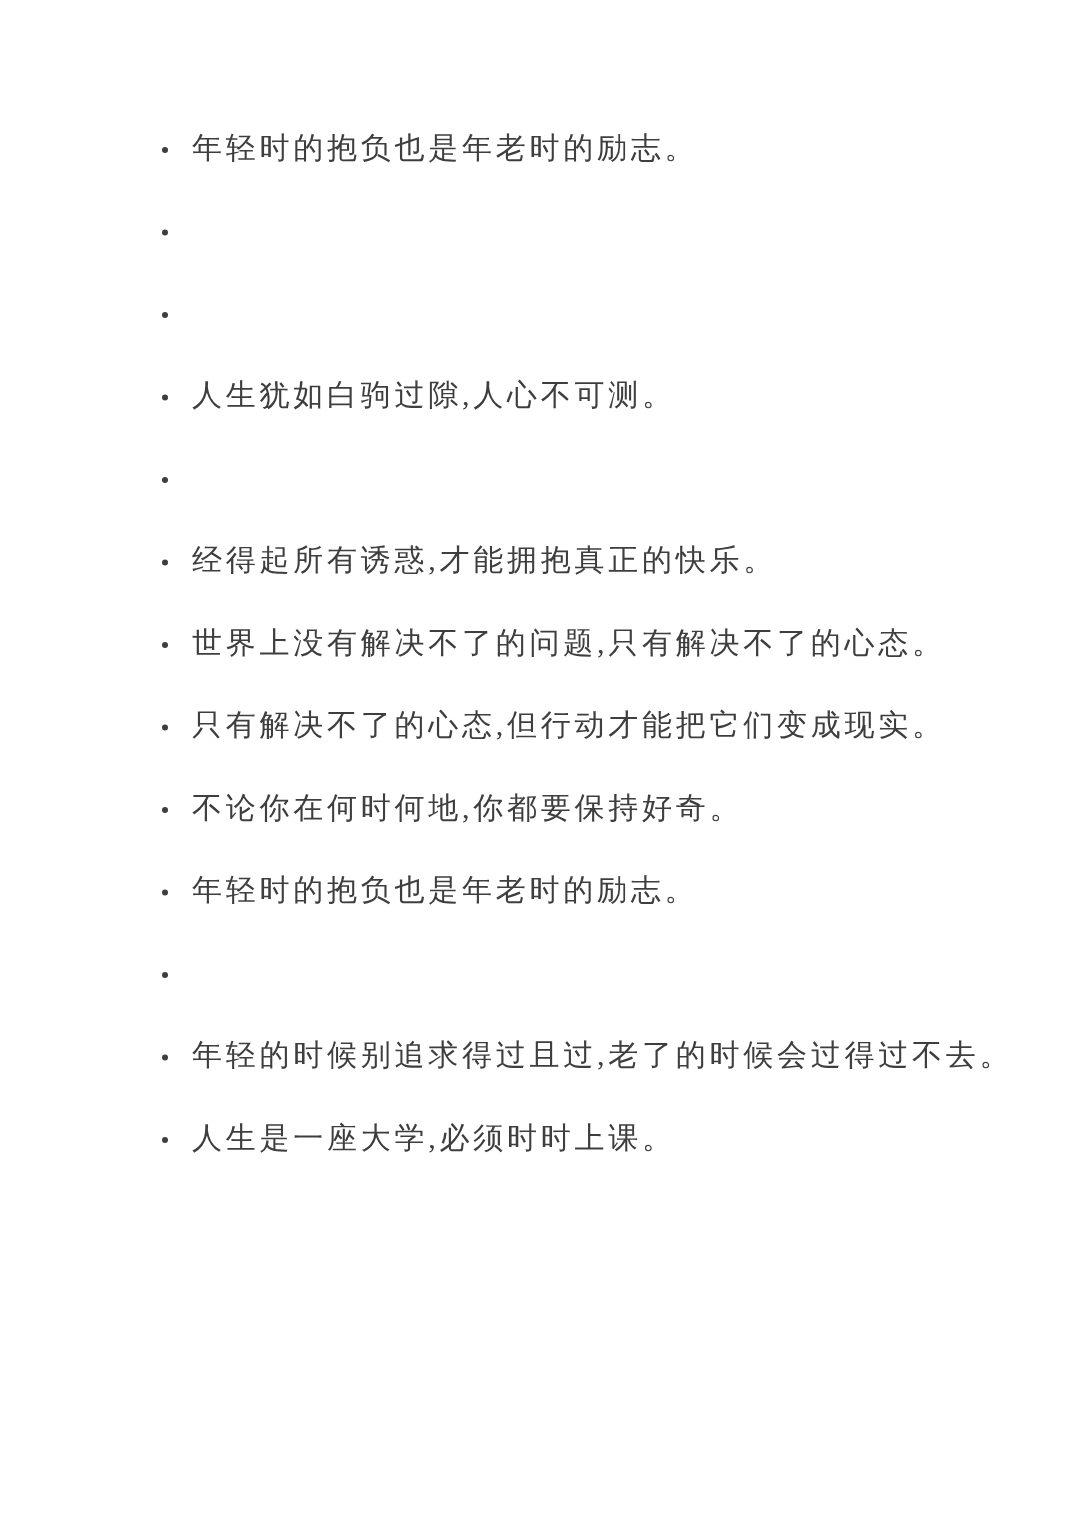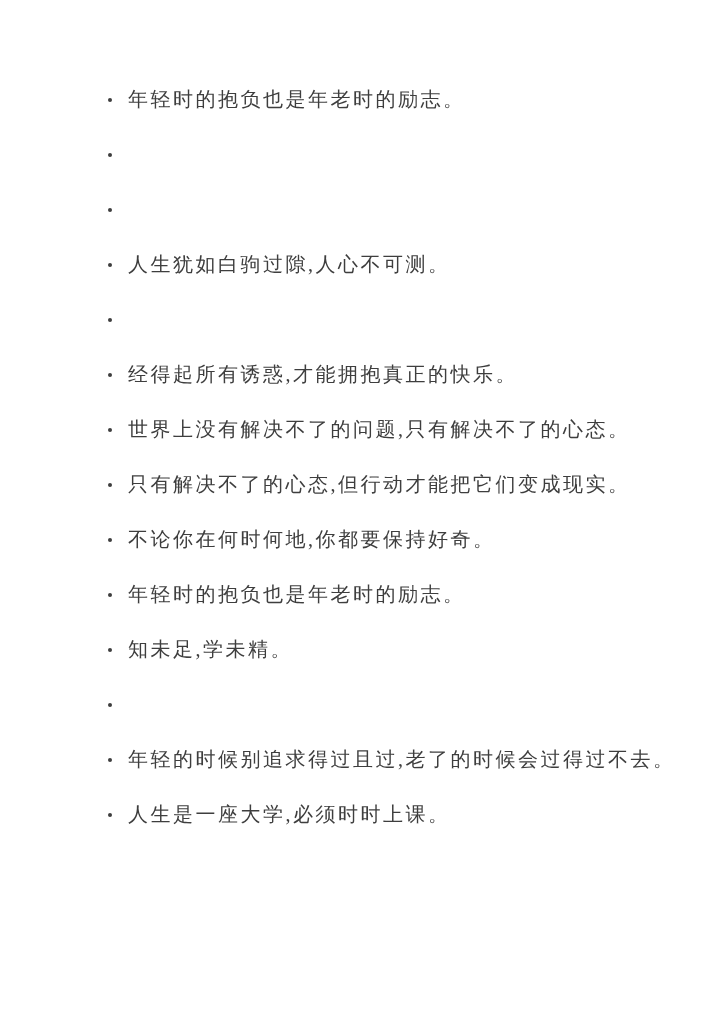--- a/index.html
+++ b/index.html
@@ -124,28 +124,20 @@
           <span class="bullet-dot"></span>
         </span>
         <div class="quote-text">
           <div class="quote-line">年轻时的抱负也是年老时的励志。</div>
         </div>
       </div>
       <div class="quote-item">
         <span class="bullet-cell">
           <span class="bullet-dot"></span>
         </span>
-        <div class="quote-text">
-          <div class="quote-line">知未足,学未精。</div>
-        </div>
-      </div>
-      <div class="quote-item">
-        <span class="bullet-cell">
-          <span class="bullet-dot"></span>
-        </span>
       </div>
       <div class="quote-item">
         <span class="bullet-cell">
           <span class="bullet-dot"></span>
         </span>
         <div class="quote-text">
           <div class="quote-line">年轻的时候别追求得过且过,老了的时候会过得过不去。</div>
         </div>
       </div>
       <div class="quote-item">

